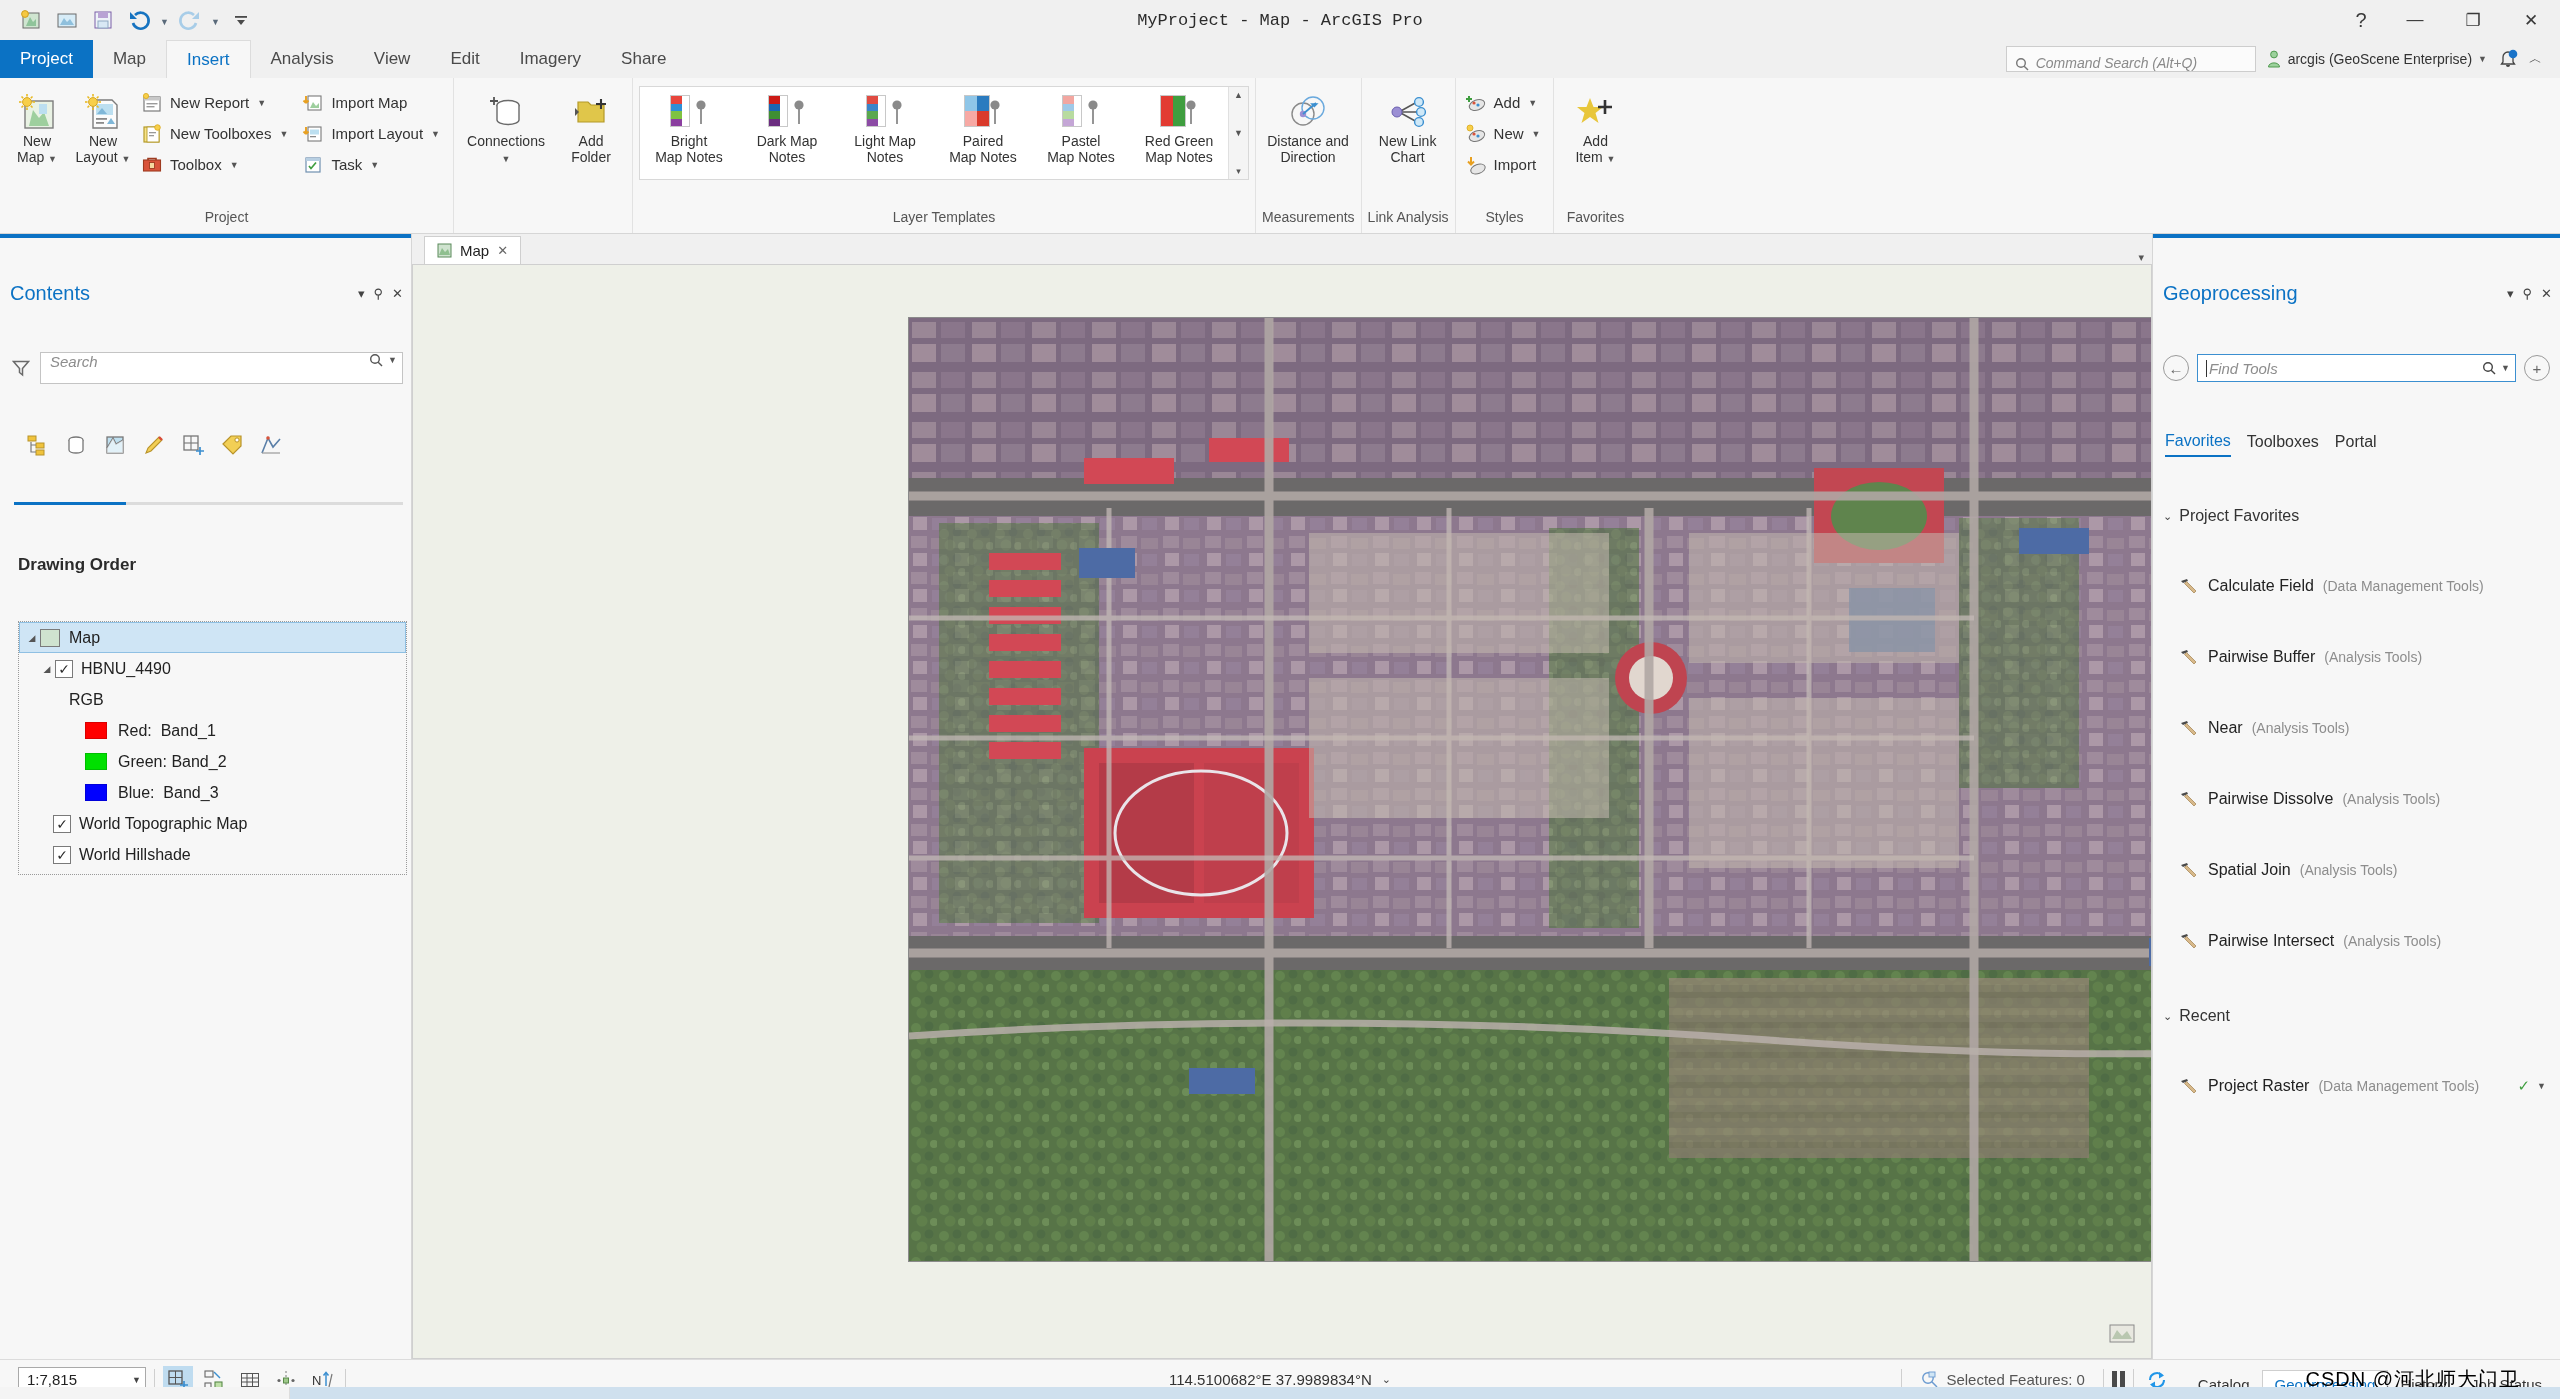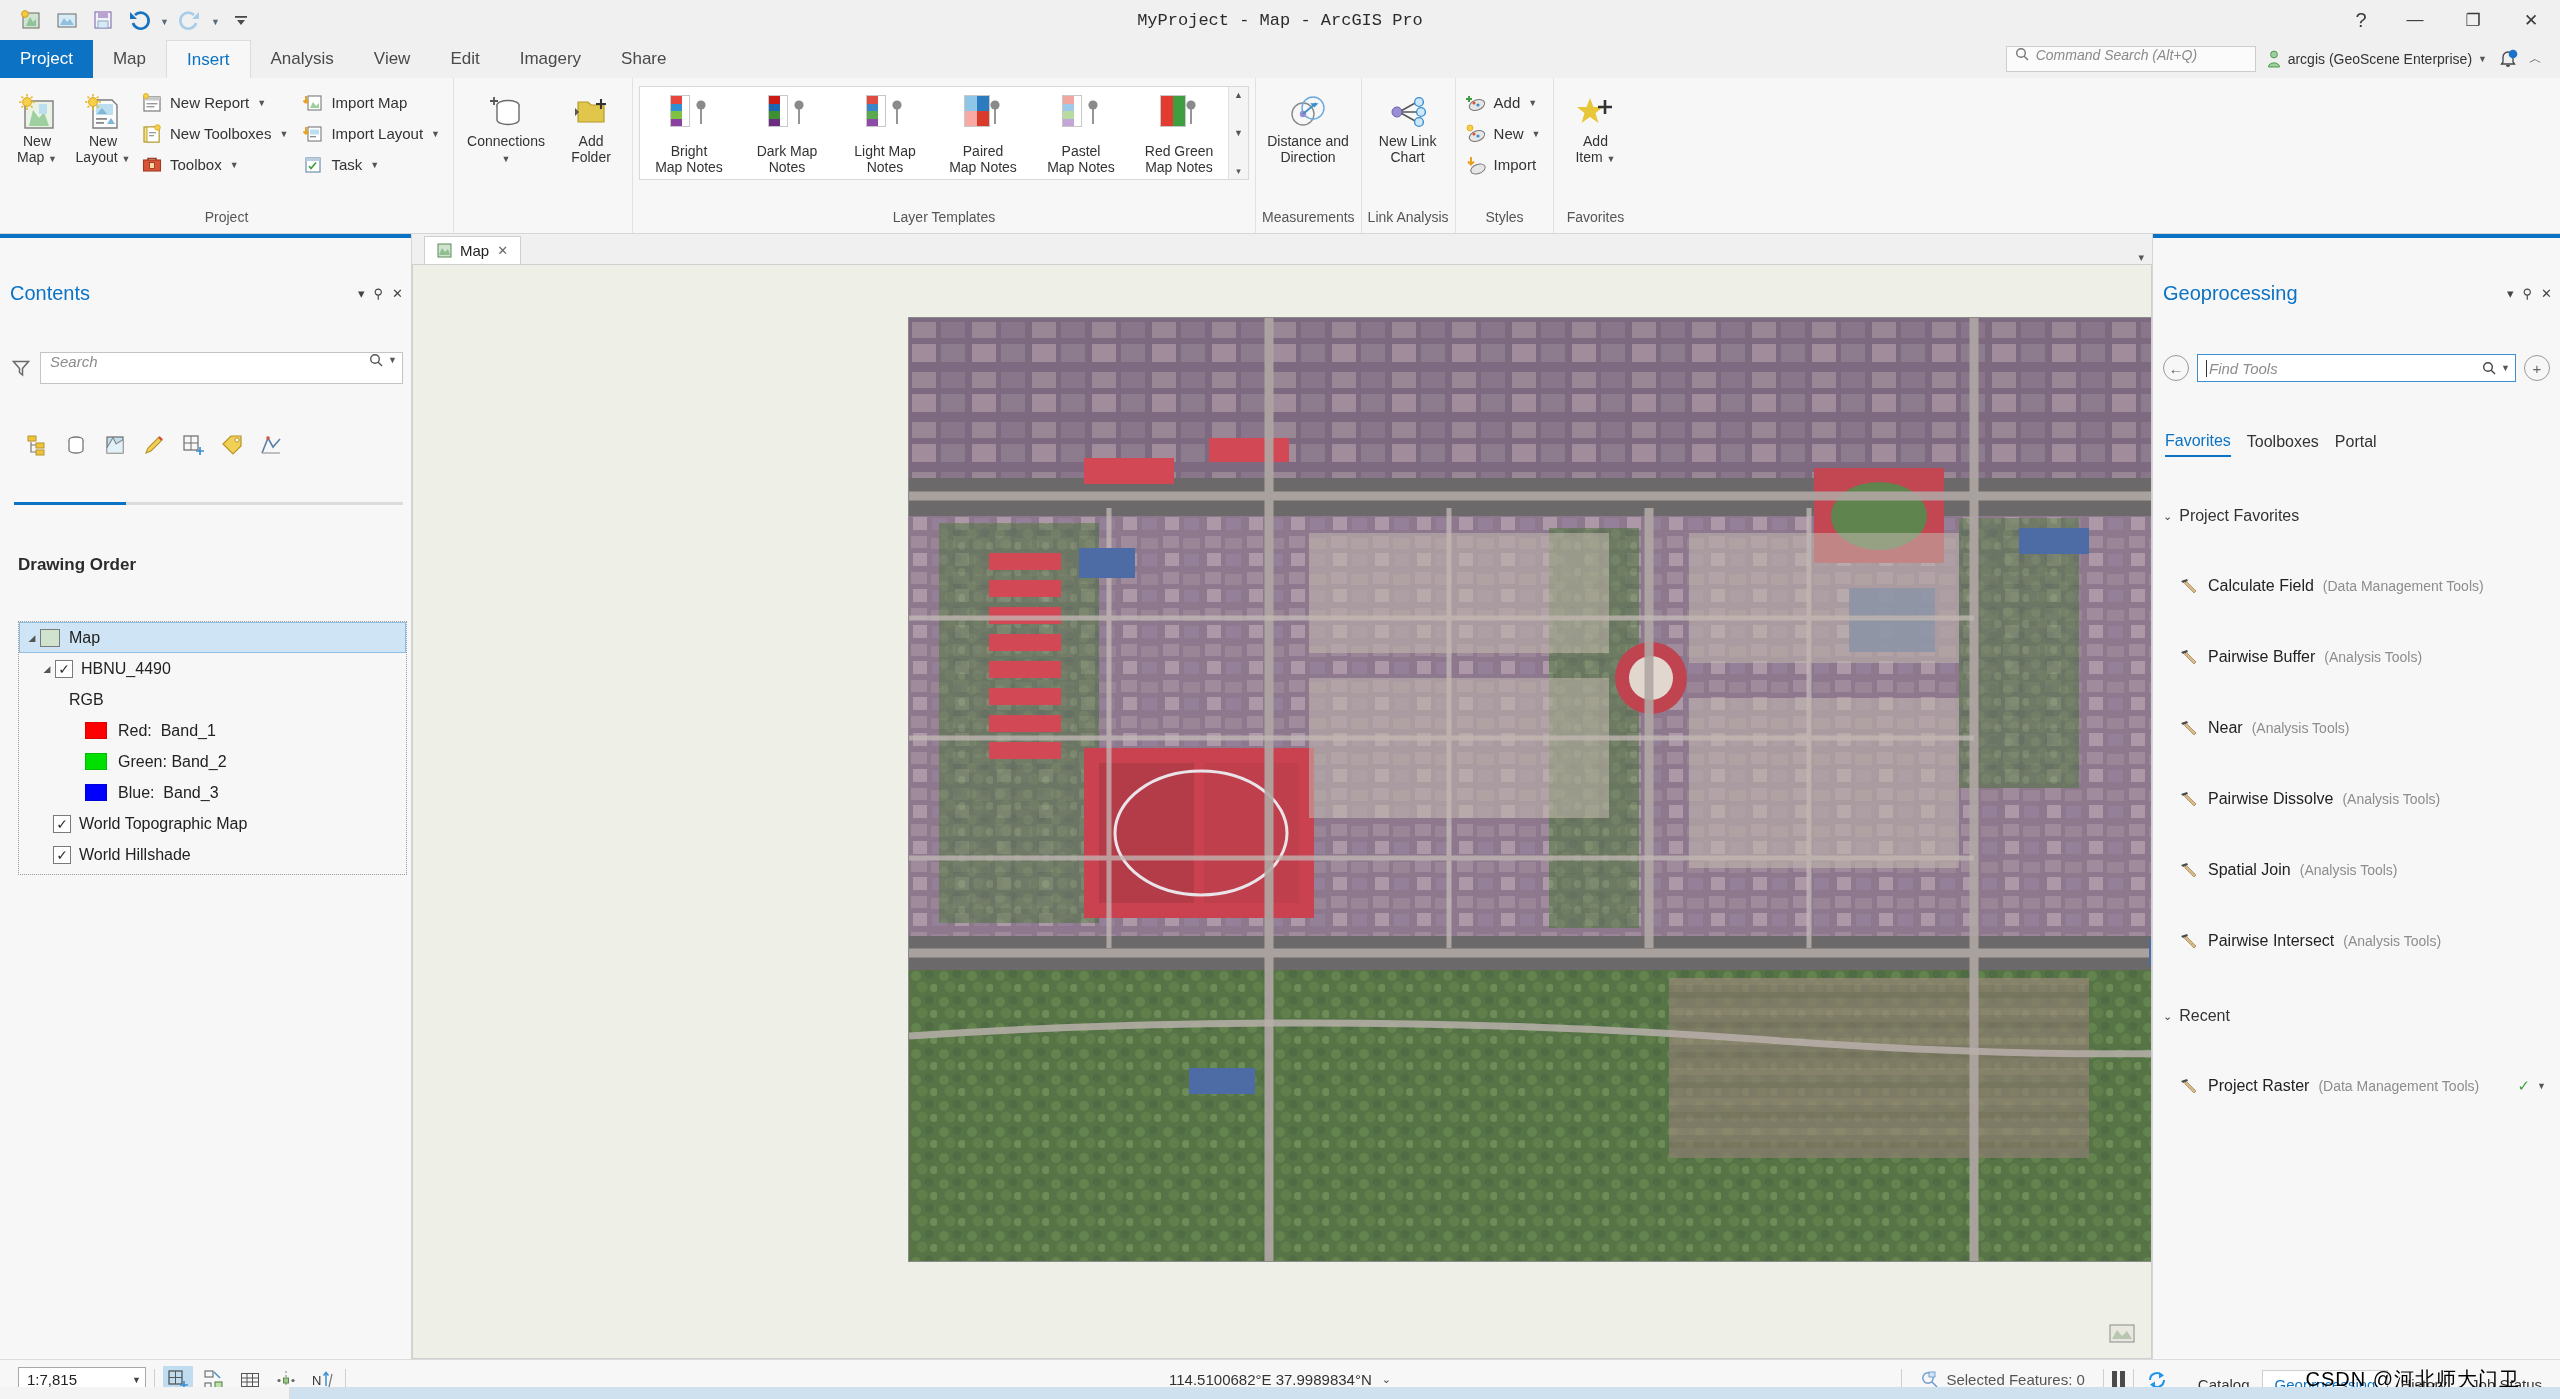--- a/index.html
+++ b/index.html
@@ -45,21 +45,21 @@
   }
   .tab.project { background: #0b72c4; color: #fff; font-weight: 400; }
   .tab.active {
     background: #f7f7f7; color: #0b72c4;
     border-left: 1px solid #dcdcdc; border-right: 1px solid #dcdcdc; border-top: 1px solid #dcdcdc;
     border-bottom: 1px solid #f7f7f7; margin-bottom: -1px;
   }
   .tabrow-right { margin-left: auto; display: flex; align-items: center; gap: 10px; padding-right: 18px; }
   .cmdsearch {
     width: 250px; height: 26px; background: #fbfbfb; border: 1px solid #cdcdcd;
-    display: flex; align-items: flex-start; gap: 7px; padding: 0 8px;
+    display: flex; align-items: flex-end; gap: 7px; padding: 0 8px;
     font-size: 14px; color: #8a8a8a; font-style: italic;
   }
   .acct { display: flex; align-items: center; gap: 6px; font-size: 14px; color: #333; }
   .acct-caret { font-size: 9px; color: #555; }
   .bell { position: relative; width: 22px; height: 22px; }
   .chev-up { font-size: 13px; color: #444; }
 
   
   .ribbon {
     flex: 0 0 156px; background: #f7f7f7; border-bottom: 1px solid #d6d6d6;
@@ -93,21 +93,21 @@
 
   
   .gallery {
     border: 1px solid #d8d8d8; background: #fff; display: flex; align-items: flex-start;
     height: 94px; margin-top: 6px;
   }
   .gal-item {
     width: 98px; height: 92px; display: flex; flex-direction: column; align-items: center;
     padding-top: 8px;
   }
-  .gal-item .lbl { font-size: 14px; color: #333; text-align: center; line-height: 1.15; margin-top: 16px; }
+  .gal-item .lbl { font-size: 14px; color: #333; text-align: center; line-height: 1.15; margin-top: 6px; }
   .gal-scroll {
     width: 20px; height: 92px; border-left: 1px solid #e0e0e0; display: flex; flex-direction: column;
     justify-content: space-between; align-items: center; padding: 3px 0; background: #f4f4f4;
   }
   .gal-arrow { font-size: 9px; color: #555; }
 
   
   .tplicon { position: relative; width: 46px; height: 32px; }
   .tplcard { position: absolute; left: 4px; top: 0; width: 20px; height: 32px; background: #fff; border: 1px solid #c8c8c8; }
   .tplbars { position: absolute; left: 5px; top: 1px; width: 11px; height: 30px; display: flex; flex-direction: column; }

